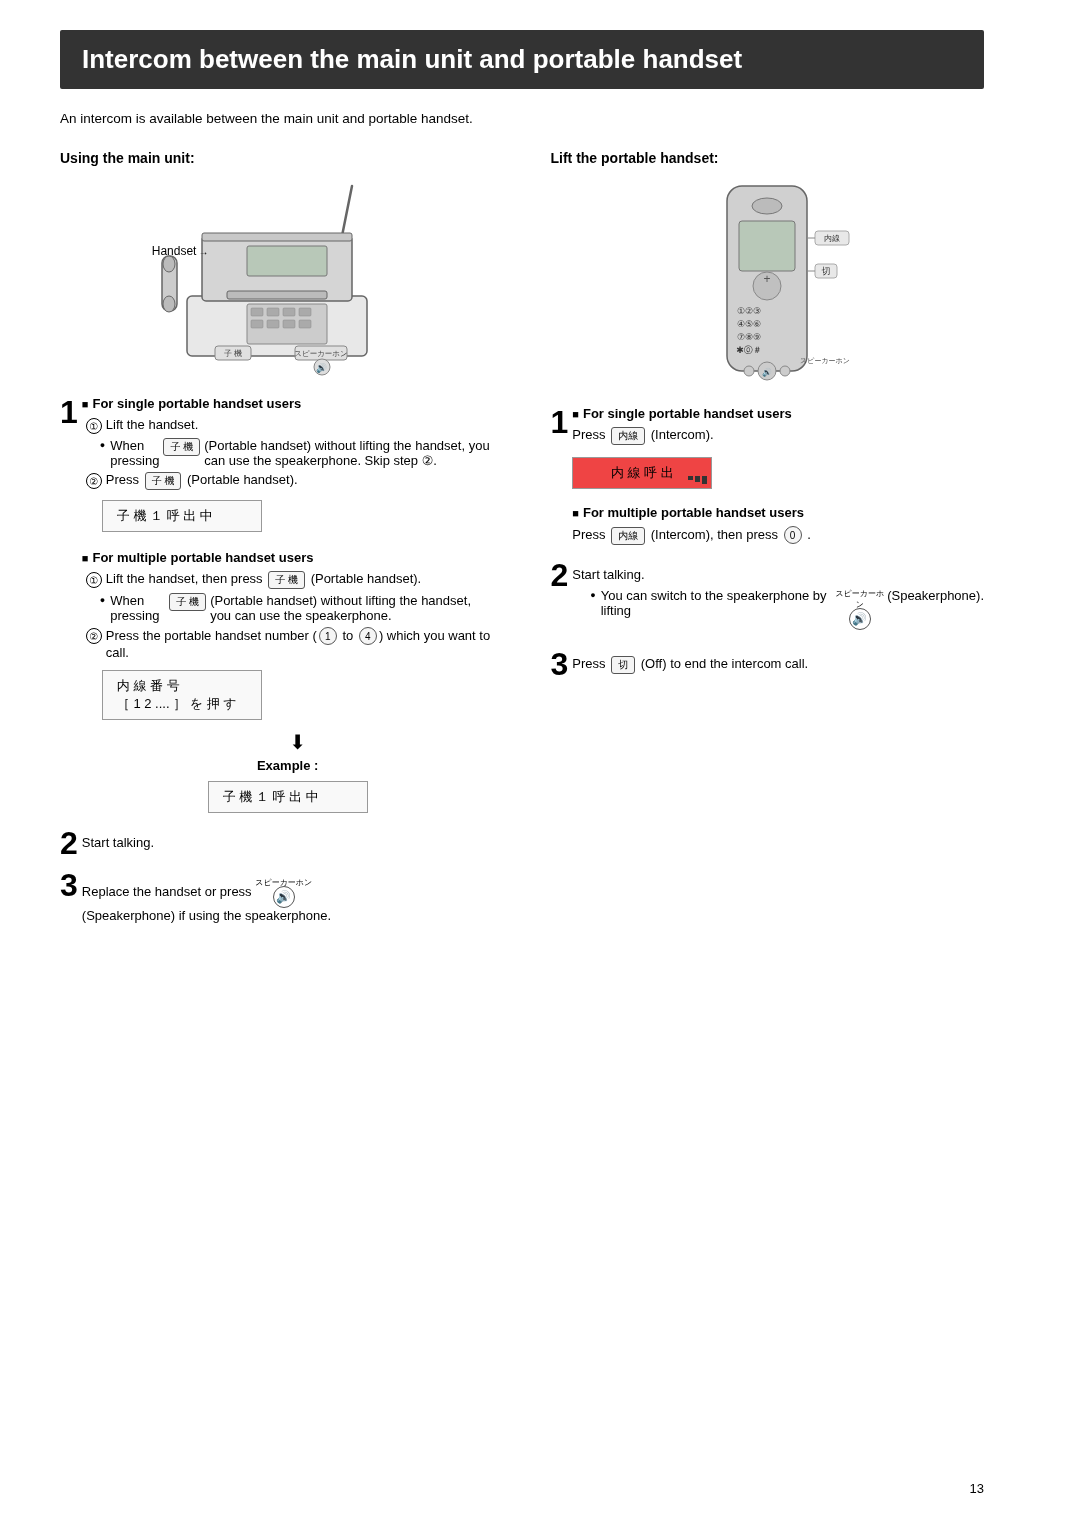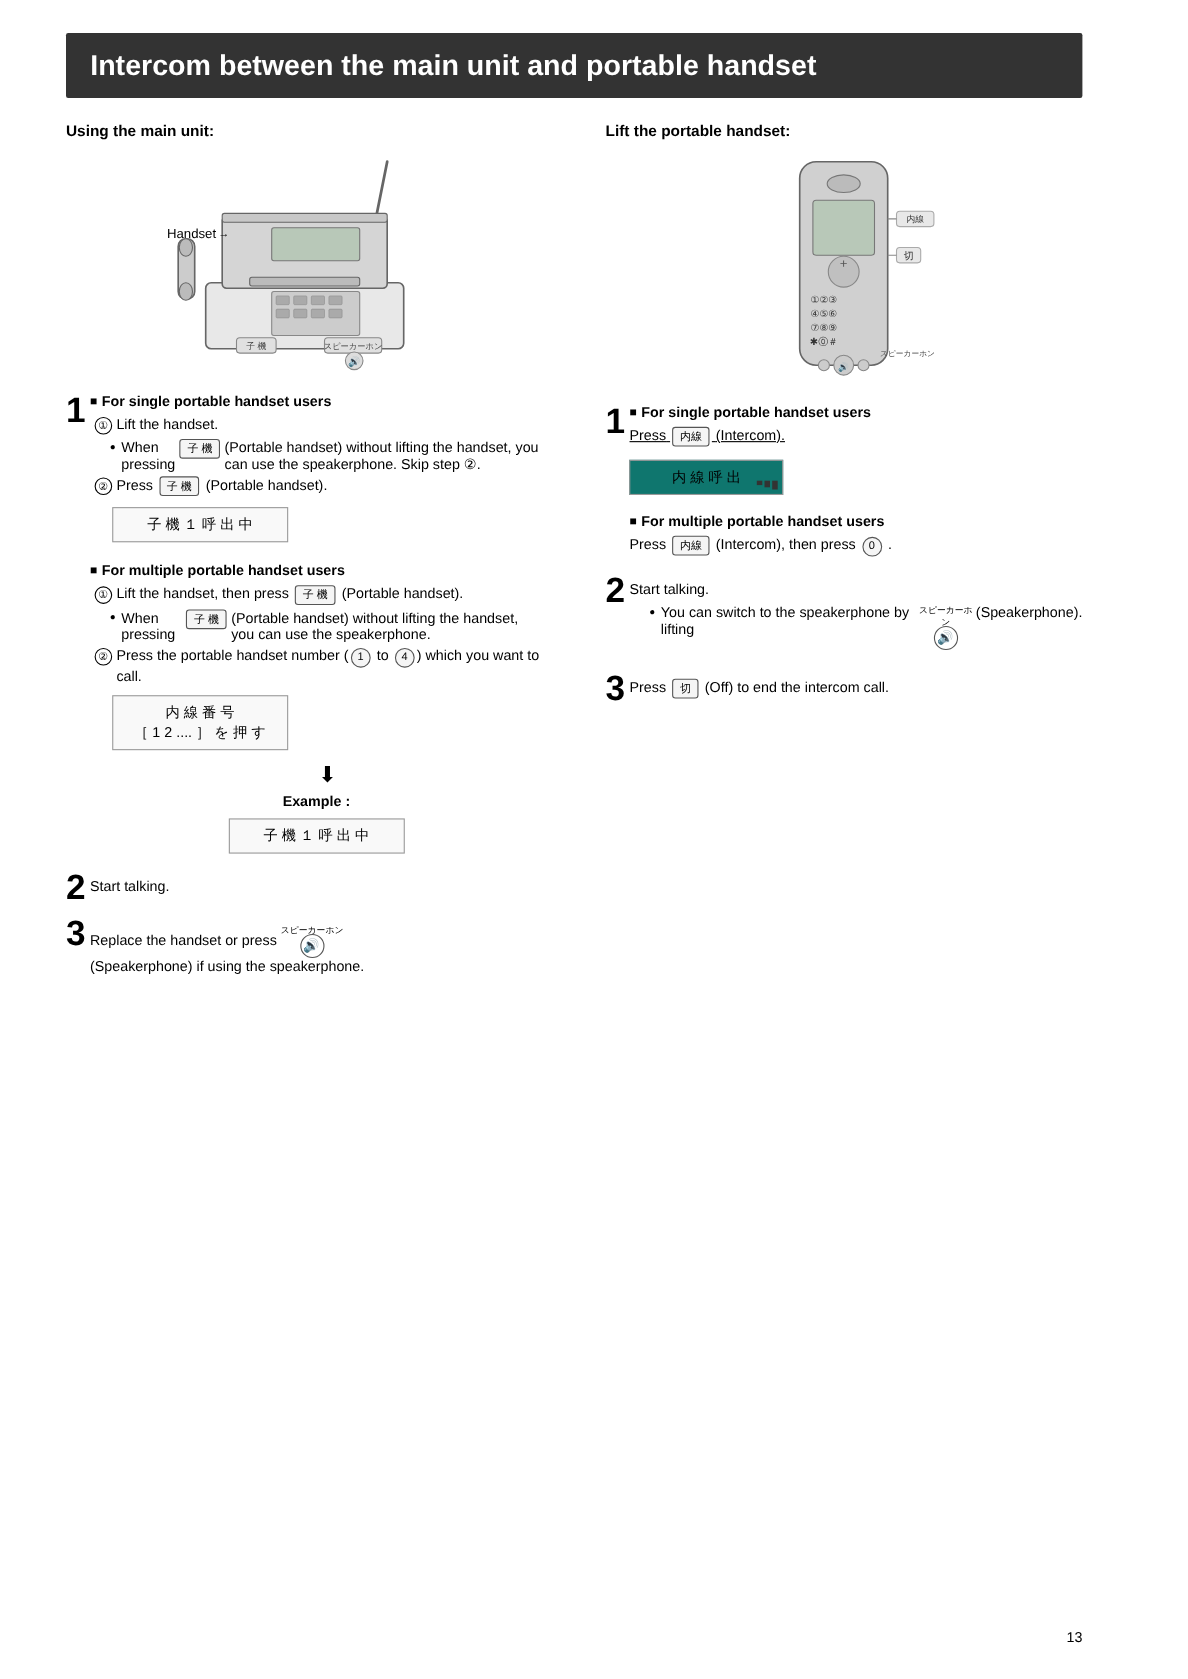--- a/index.html
+++ b/index.html
@@ -151,26 +151,26 @@
     }
 
     .display-box {
       border: 1px solid #999;
       background: #f9f9f9;
       padding: 6px 14px;
       font-size: 13px;
       display: inline-block;
       margin: 6px 0 6px 20px;
       min-width: 160px;
-      text-align: center;
+      text-align: left;
     }
 
     .display-box-right {
       border: 1px solid #999;
-      background: #0f766e;
+      background: #ef4444;
       padding: 6px 14px;
       font-size: 13px;
       display: inline-block;
       margin: 6px 0 6px 0;
       min-width: 140px;
       text-align: center;
       position: relative;
     }
 
     .display-box-indicator {
@@ -267,20 +267,21 @@
       margin-bottom: 8px;
     }
   </style>
 </head>
 <body>
 
 <div class="page">
 
   <div class="page-title">Intercom between the main unit and portable handset</div>
 
+  <div class="intro-text">An intercom is available between the main unit and portable handset.</div>
 
   <div class="two-col">
 
     <div class="col-left">
 
       <div class="section-title">Using the main unit:</div>
 
       <div class="fax-svg-area">
         <svg width="260" height="210" viewBox="0 0 260 210">
 
@@ -437,21 +438,21 @@
           <circle cx="108" cy="195" r="5" fill="#ccc" stroke="#888" stroke-width="1"></circle>
         </svg>
       </div>
 
       <div class="step-block right-col-step1">
         <span class="step-number">1</span>
         <div class="step-content">
 
           
           <div class="sub-section-title">For single portable handset users</div>
-          <div style="margin-bottom:6px;text-decoration:underline;">
+          <div style="margin-bottom:6px;">
             <span>Press</span>
             <span class="key-badge">内線</span>
             <span>(Intercom).</span>
           </div>
           <div class="display-box-right">
             <span>内 線 呼 出</span>
             <div class="display-box-indicator">
               <div class="indicator-bar short"></div>
               <div class="indicator-bar mid"></div>
               <div class="indicator-bar"></div>

